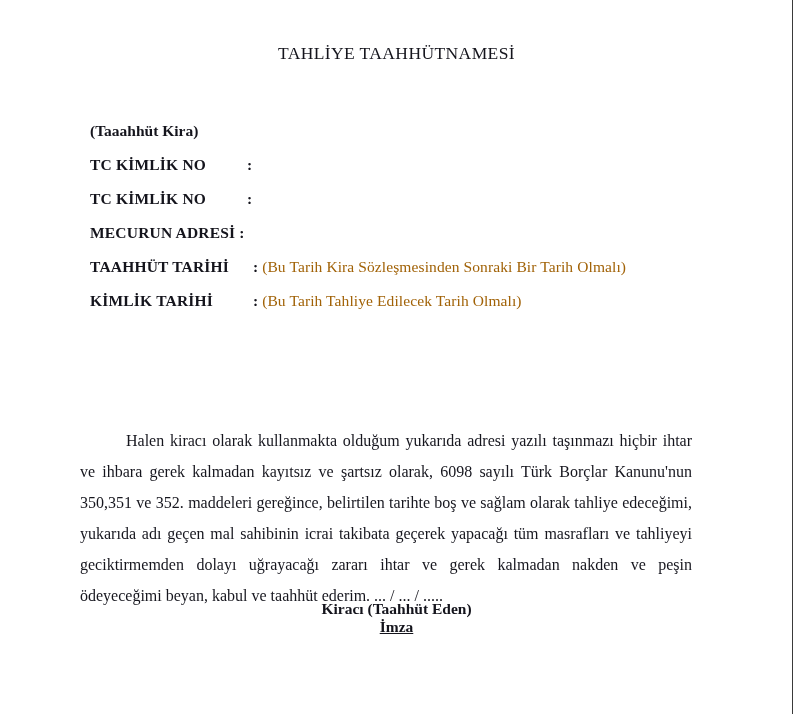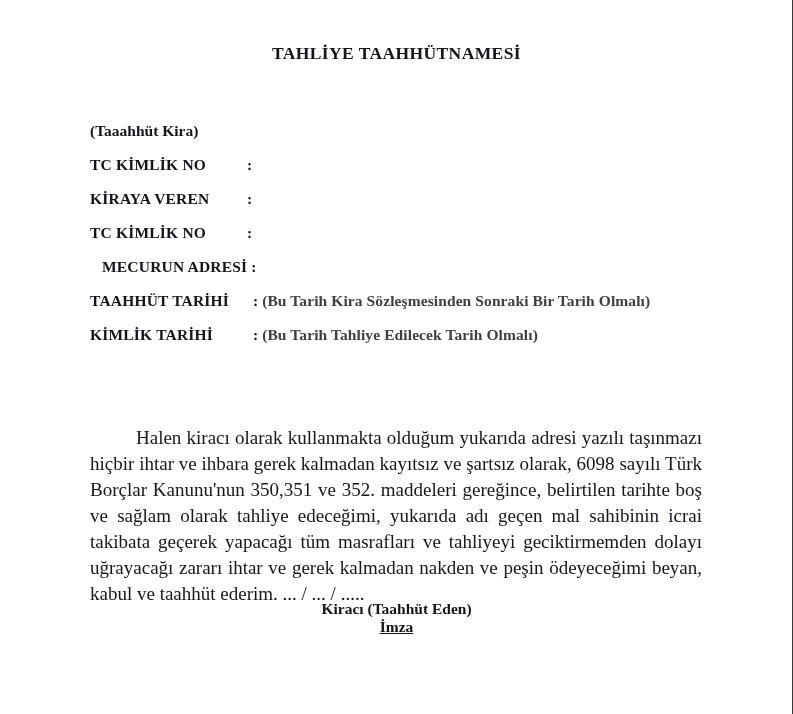--- a/index.html
+++ b/index.html
@@ -25,21 +25,21 @@
   }
 
   
   .doc-title {
     position: absolute;
     left: 0;
     top: 43px;
     width: 793px;
     text-align: center;
     font-size: 17.5px;
-    font-weight: bold;
+    font-weight: normal;
     letter-spacing: 0.4px;
     color: #14141c;
   }
 
   
   .fields {
     position: absolute;
     left: 90px;
     top: 114px;
     width: 620px;
@@ -61,54 +61,53 @@
   .field-row.colon-col .field-label {
     width: 157px;
   }
   .field-colon {
     display: inline-block;
     font-weight: bold;
     color: #14141c;
   }
   .field-note {
     display: inline-block;
-    font-weight: bold;
-    color: #404040;
+    font-weight: normal;
+    color: #a16207;
     padding-left: 4px;
     letter-spacing: 0.1px;
   }
   
   .field-row.inline-colon .field-label {
     width: auto;
-    margin-left: 12px;
   }
   .field-row.inline-colon .field-colon {
     padding-left: 4px;
   }
   
   .field-row.date-row .field-label {
     width: 163px;
   }
   .field-row.date-row .field-colon {
     padding-left: 0;
   }
   .field-sub {
     display: inline-block;
     font-weight: bold;
     color: #14141c;
   }
 
   
   .body-text {
     position: absolute;
-    left: 90px;
+    left: 80px;
     top: 425px;
     width: 612px;
-    font-size: 19px;
-    line-height: 26px;
+    font-size: 16px;
+    line-height: 31px;
     text-align: justify;
     text-justify: inter-word;
     text-indent: 46px;
     color: #16161e;
     hyphens: none;
   }
 
   
   .signature {
     position: absolute;
@@ -140,23 +139,20 @@
 
 
     <div class="field-row">
       <span class="field-sub">(Taaahhüt Kira)</span>
     </div>
 
     <div class="field-row colon-col">
       <span class="field-label">TC KİMLİK NO</span><span class="field-colon">:</span>
     </div>
 
-    <div class="field-row colon-col">
-      <span class="field-label">KİRAYA VEREN</span><span class="field-colon">:</span>
-    </div>
 
 
     <div class="field-row colon-col">
       <span class="field-label">TC KİMLİK NO</span><span class="field-colon">:</span>
     </div>
 
     <div class="field-row inline-colon">
       <span class="field-label">MECURUN ADRESİ</span><span class="field-colon">:</span>
     </div>
 

